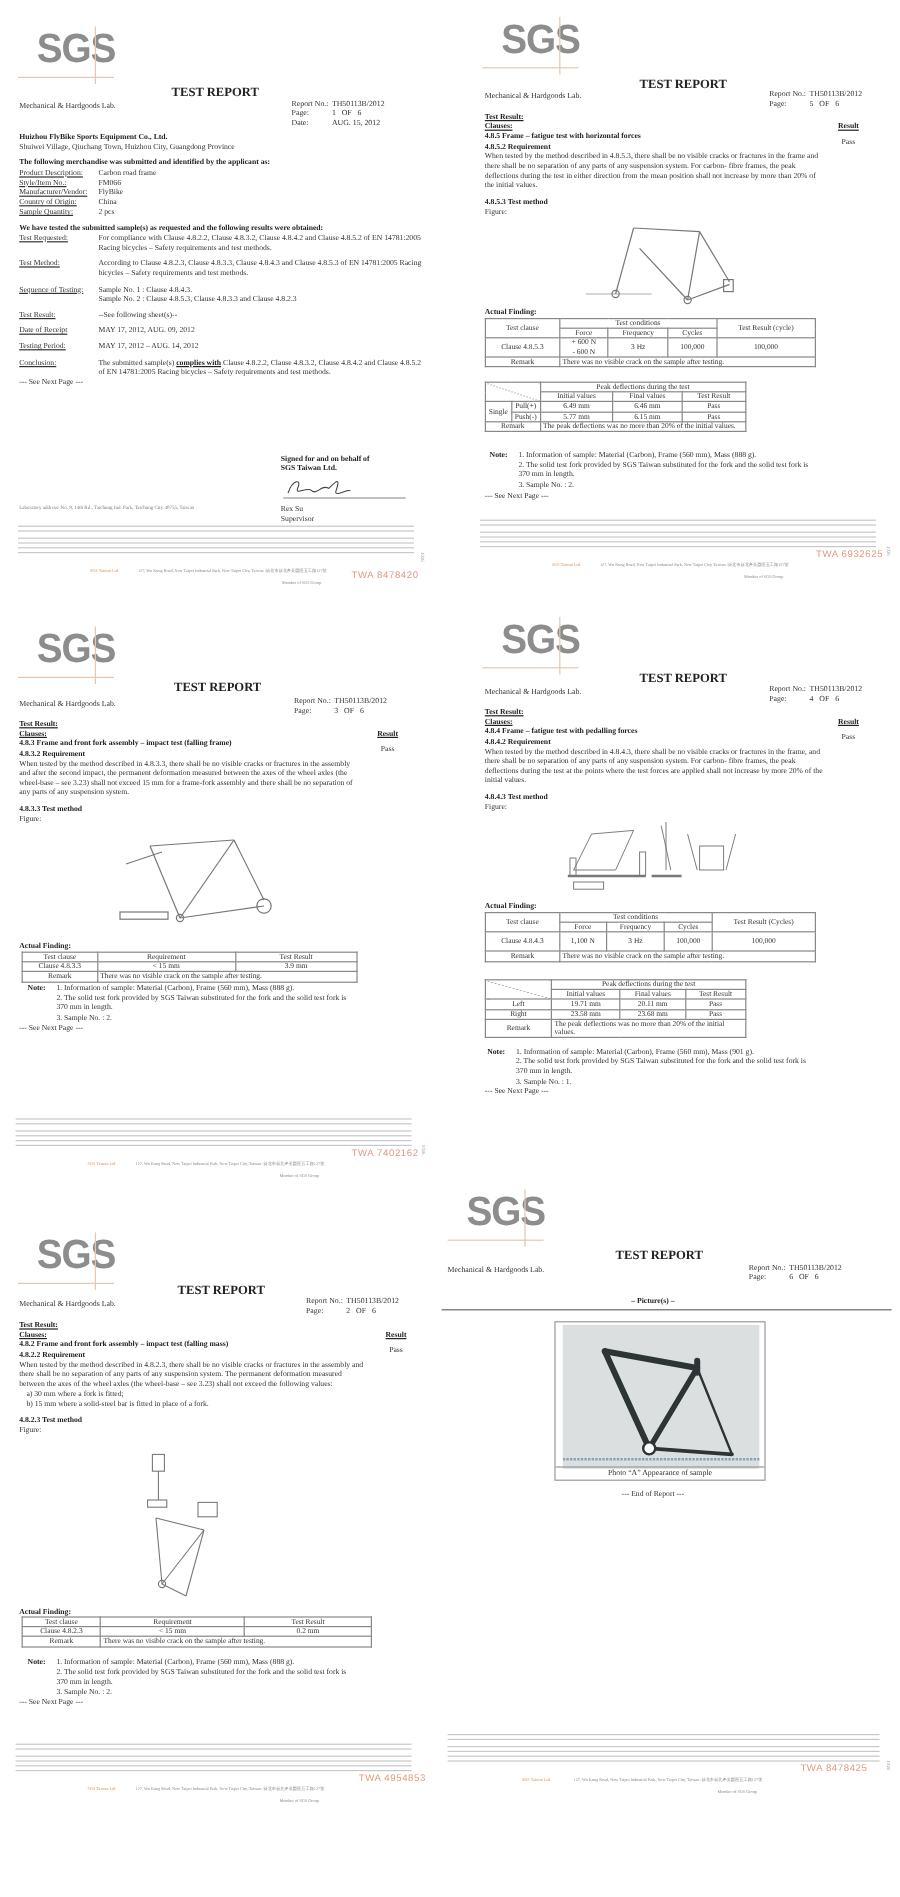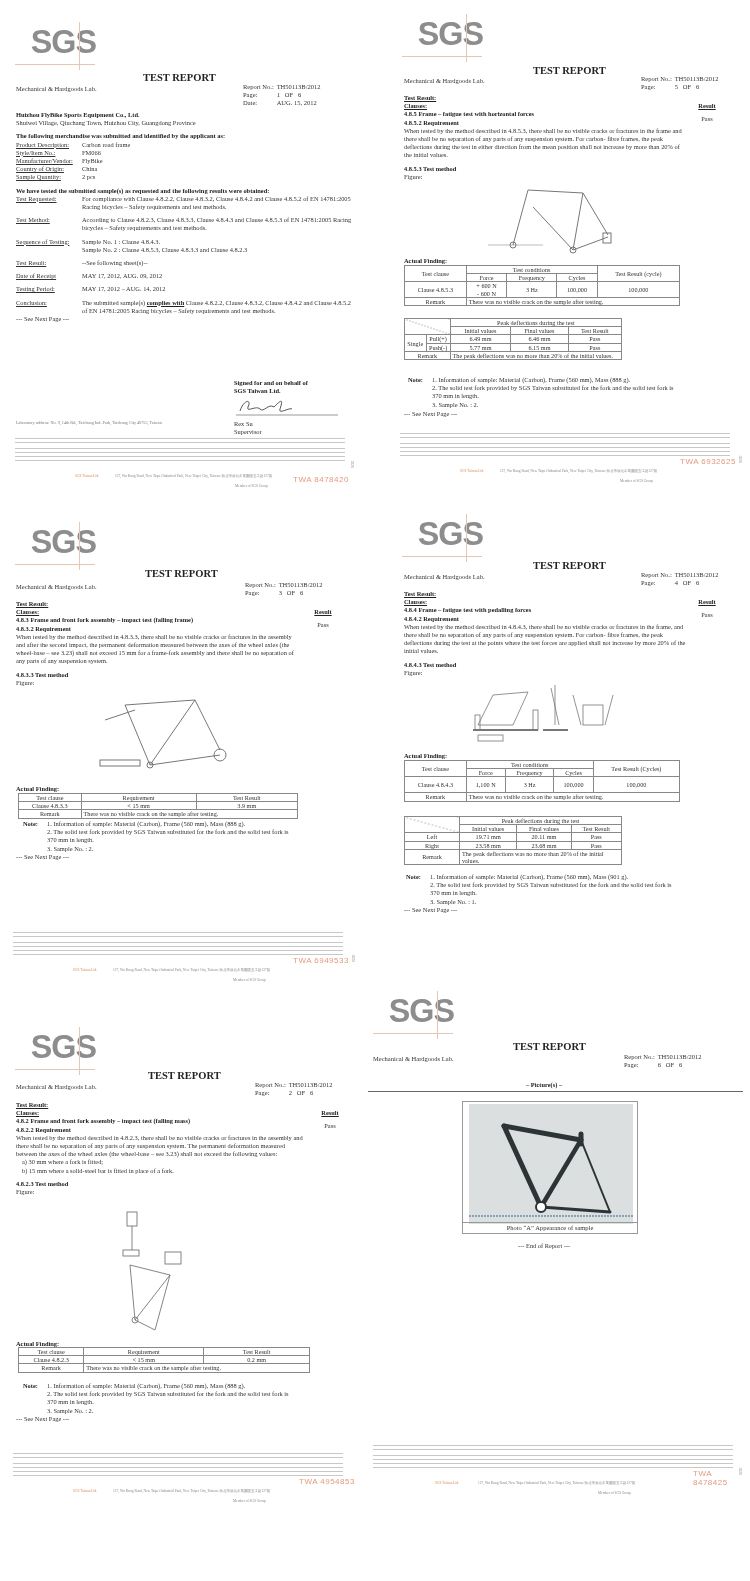--- a/index.html
+++ b/index.html
@@ -339,21 +339,21 @@
       </div>
   </div>
   <div class="block" style="left:11px; top:343px;">--- See Next Page ---</div>
   <div class="footer" style="left:8px; top:422px;">
     <div class="fine" style="top:0"></div>
       <div class="fine" style="top:4px"></div>
       <div class="fine" style="top:10px"></div>
       <div class="fine" style="top:14px"></div>
       <div class="fine" style="top:18px"></div>
       <div class="fine" style="top:22px"></div>
-    <div class="twa" style="left:280px; top:24px;">TWA 6949533</div>
+    <div class="twa" style="left:280px; top:24px;">TWA 7402162</div>
     <div class="foot-co" style="left:60px; top:36px;">SGS Taiwan Ltd.</div>
     <div class="foot-addr" style="left:100px; top:36px;">127, Wu Kung Road, New Taipei Industrial Park, New Taipei City, Taiwan /新北市新北產業園區五工路127號</div>
     <div class="foot-addr" style="left:220px; top:46px;">Member of SGS Group</div>
     <div class="side-code" style="left:338px; top:22px;">1026</div>
   </div>
 </div>
 
 <div class="page" style="left:378px; top:510px; height:470px;">
   <div class="sgs-logo" style="left:24px; top:4px;">
     <span class="txt">SGS</span>
@@ -587,19 +587,19 @@
     <div class="caption">Photo “A” Appearance of sample</div>
   </div>
   <div class="block" style="left:150px; top:257px;">--- End of Report ---</div>
   <div class="footer" style="left:5px; top:460px; width:370px;">
     <div class="fine" style="top:0; width:360px;"></div>
       <div class="fine" style="top:4px; width:360px;"></div>
       <div class="fine" style="top:10px; width:360px;"></div>
       <div class="fine" style="top:14px; width:360px;"></div>
       <div class="fine" style="top:18px; width:360px;"></div>
       <div class="fine" style="top:22px; width:360px;"></div>
-    <div class="twa" style="left:320px; top:24px;">TWA 8478425</div>
+    <div class="twa" style="left:294px; top:24px;">TWA 8478425</div>
     <div class="foot-co" style="left:62px; top:36px;">SGS Taiwan Ltd.</div>
     <div class="foot-addr" style="left:105px; top:36px;">127, Wu Kung Road, New Taipei Industrial Park, New Taipei City, Taiwan /新北市新北產業園區五工路127號</div>
     <div class="foot-addr" style="left:225px; top:46px;">Member of SGS Group</div>
     <div class="side-code" style="left:365px; top:22px;">1026</div>
   </div>
 </div>
 
 </body></html>

